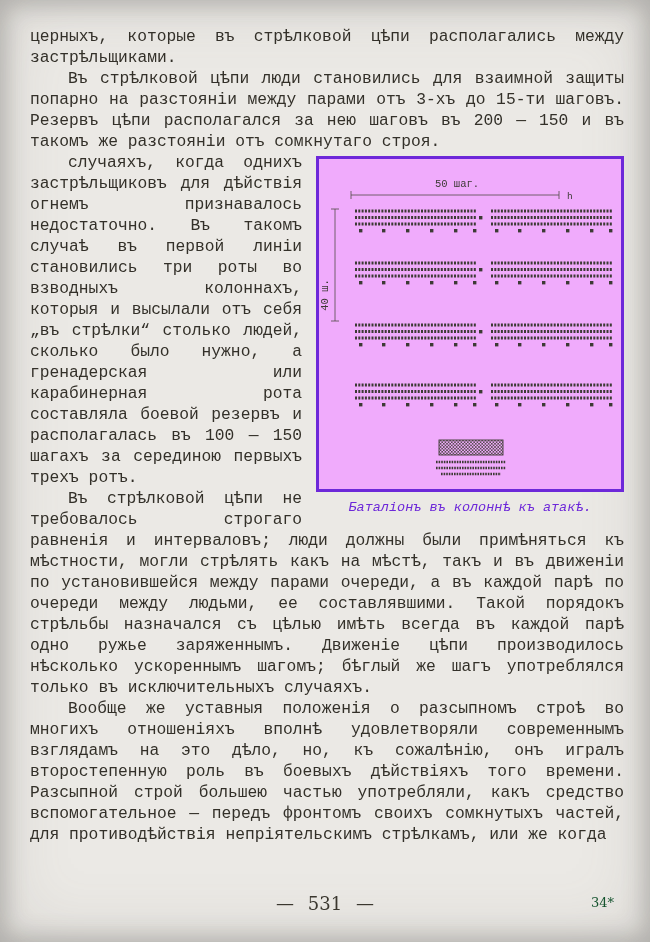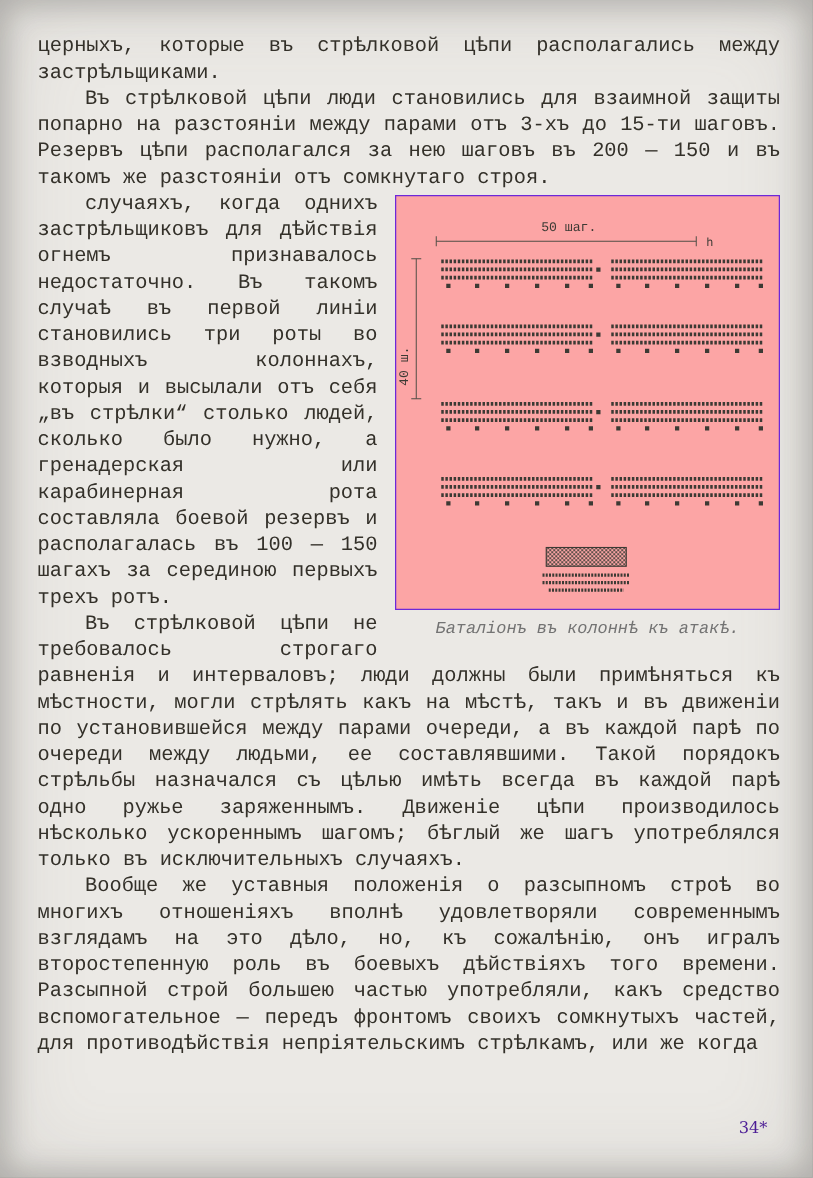--- a/index.html
+++ b/index.html
@@ -14,34 +14,34 @@
     position:absolute; left:30px; right:26px; top:26px;
     font-size:16.3px; line-height:21px; text-align:justify;
   }
   .text-block p { text-indent:38px;font-family:Liberation Mono, monospace; }
   .text-block p.noindent { text-indent:0; }
   .figure {
     display:block; float:right; width:308px;
     margin:4px 0 8px 14px; text-indent:0;
   }
   .figure-box {
-    display:block; border:1px solid #6d28d9; background:#fca5a5; width:308px;
+    display:block; border:3px solid #6d28d9; background:#f0abfc; width:308px;
   }
   .figure-box svg { display:block; }
   .figure-caption {
     display:block; text-align:center; font-style:italic;
-    font-size:13.5px; line-height:17px; margin-top:7px; color:#737373;
+    font-size:13.5px; line-height:17px; margin-top:7px; color:#6d28d9;
   }
   .page-number {
     position:absolute; left:0; right:0; bottom:28px;
     text-align:center; font-size:18px; word-spacing:8px; color:#3a372f;
   }
   .signature-mark {
     position:absolute; right:36px; bottom:32px;
-    font-size:13px; color:#4c1d95;margin-top:48px;
+    font-size:13px; color:#14532d;margin-top:48px;
   }
 </style>
 </head>
 <body>
 
 <div class="scan">
 
   <div class="text-block">
 
     <p class="noindent">церныхъ, которые въ стрѣлковой цѣпи располагались между застрѣльщиками.</p>
@@ -103,15 +103,16 @@
           <span class="figure-caption">Баталіонъ въ колоннѣ къ атакѣ.</span>
         </span><span>случаяхъ, когда однихъ застрѣльщиковъ для дѣйствія огнемъ признавалось недостаточно. Въ такомъ случаѣ въ первой линіи становились три роты во взводныхъ колоннахъ, которыя и высылали отъ себя „въ стрѣлки“ столько людей, сколько было нужно, а гренадерская или карабинерная рота составляла боевой резервъ и располагалась въ 100 — 150 шагахъ за серединою первыхъ трехъ ротъ.</span>
     </p>
 
     <p>Въ стрѣлковой цѣпи не требовалось строгаго равненія и интерваловъ; люди должны были примѣняться къ мѣстности, могли стрѣлять какъ на мѣстѣ, такъ и въ движеніи по установившейся между парами очереди, а въ каждой парѣ по очереди между людьми, ее составлявшими. Такой порядокъ стрѣльбы назначался съ цѣлью имѣть всегда въ каждой парѣ одно ружье заряженнымъ. Движеніе цѣпи производилось нѣсколько ускореннымъ шагомъ; бѣглый же шагъ употреблялся только въ исключительныхъ случаяхъ.</p>
 
     <p>Вообще же уставныя положенія о разсыпномъ строѣ во многихъ отношеніяхъ вполнѣ удовлетворяли современнымъ взглядамъ на это дѣло, но, къ сожалѣнію, онъ игралъ второстепенную роль въ боевыхъ дѣйствіяхъ того времени. Разсыпной строй большею частью употребляли, какъ средство вспомогательное — передъ фронтомъ своихъ сомкнутыхъ частей, для противодѣйствія непріятельскимъ стрѣлкамъ, или же когда</p>
 
   </div>
 
+  <div class="page-number">— 531 —</div>
   <div class="signature-mark">34*</div>
 
 </div>
 
 </body></html>

